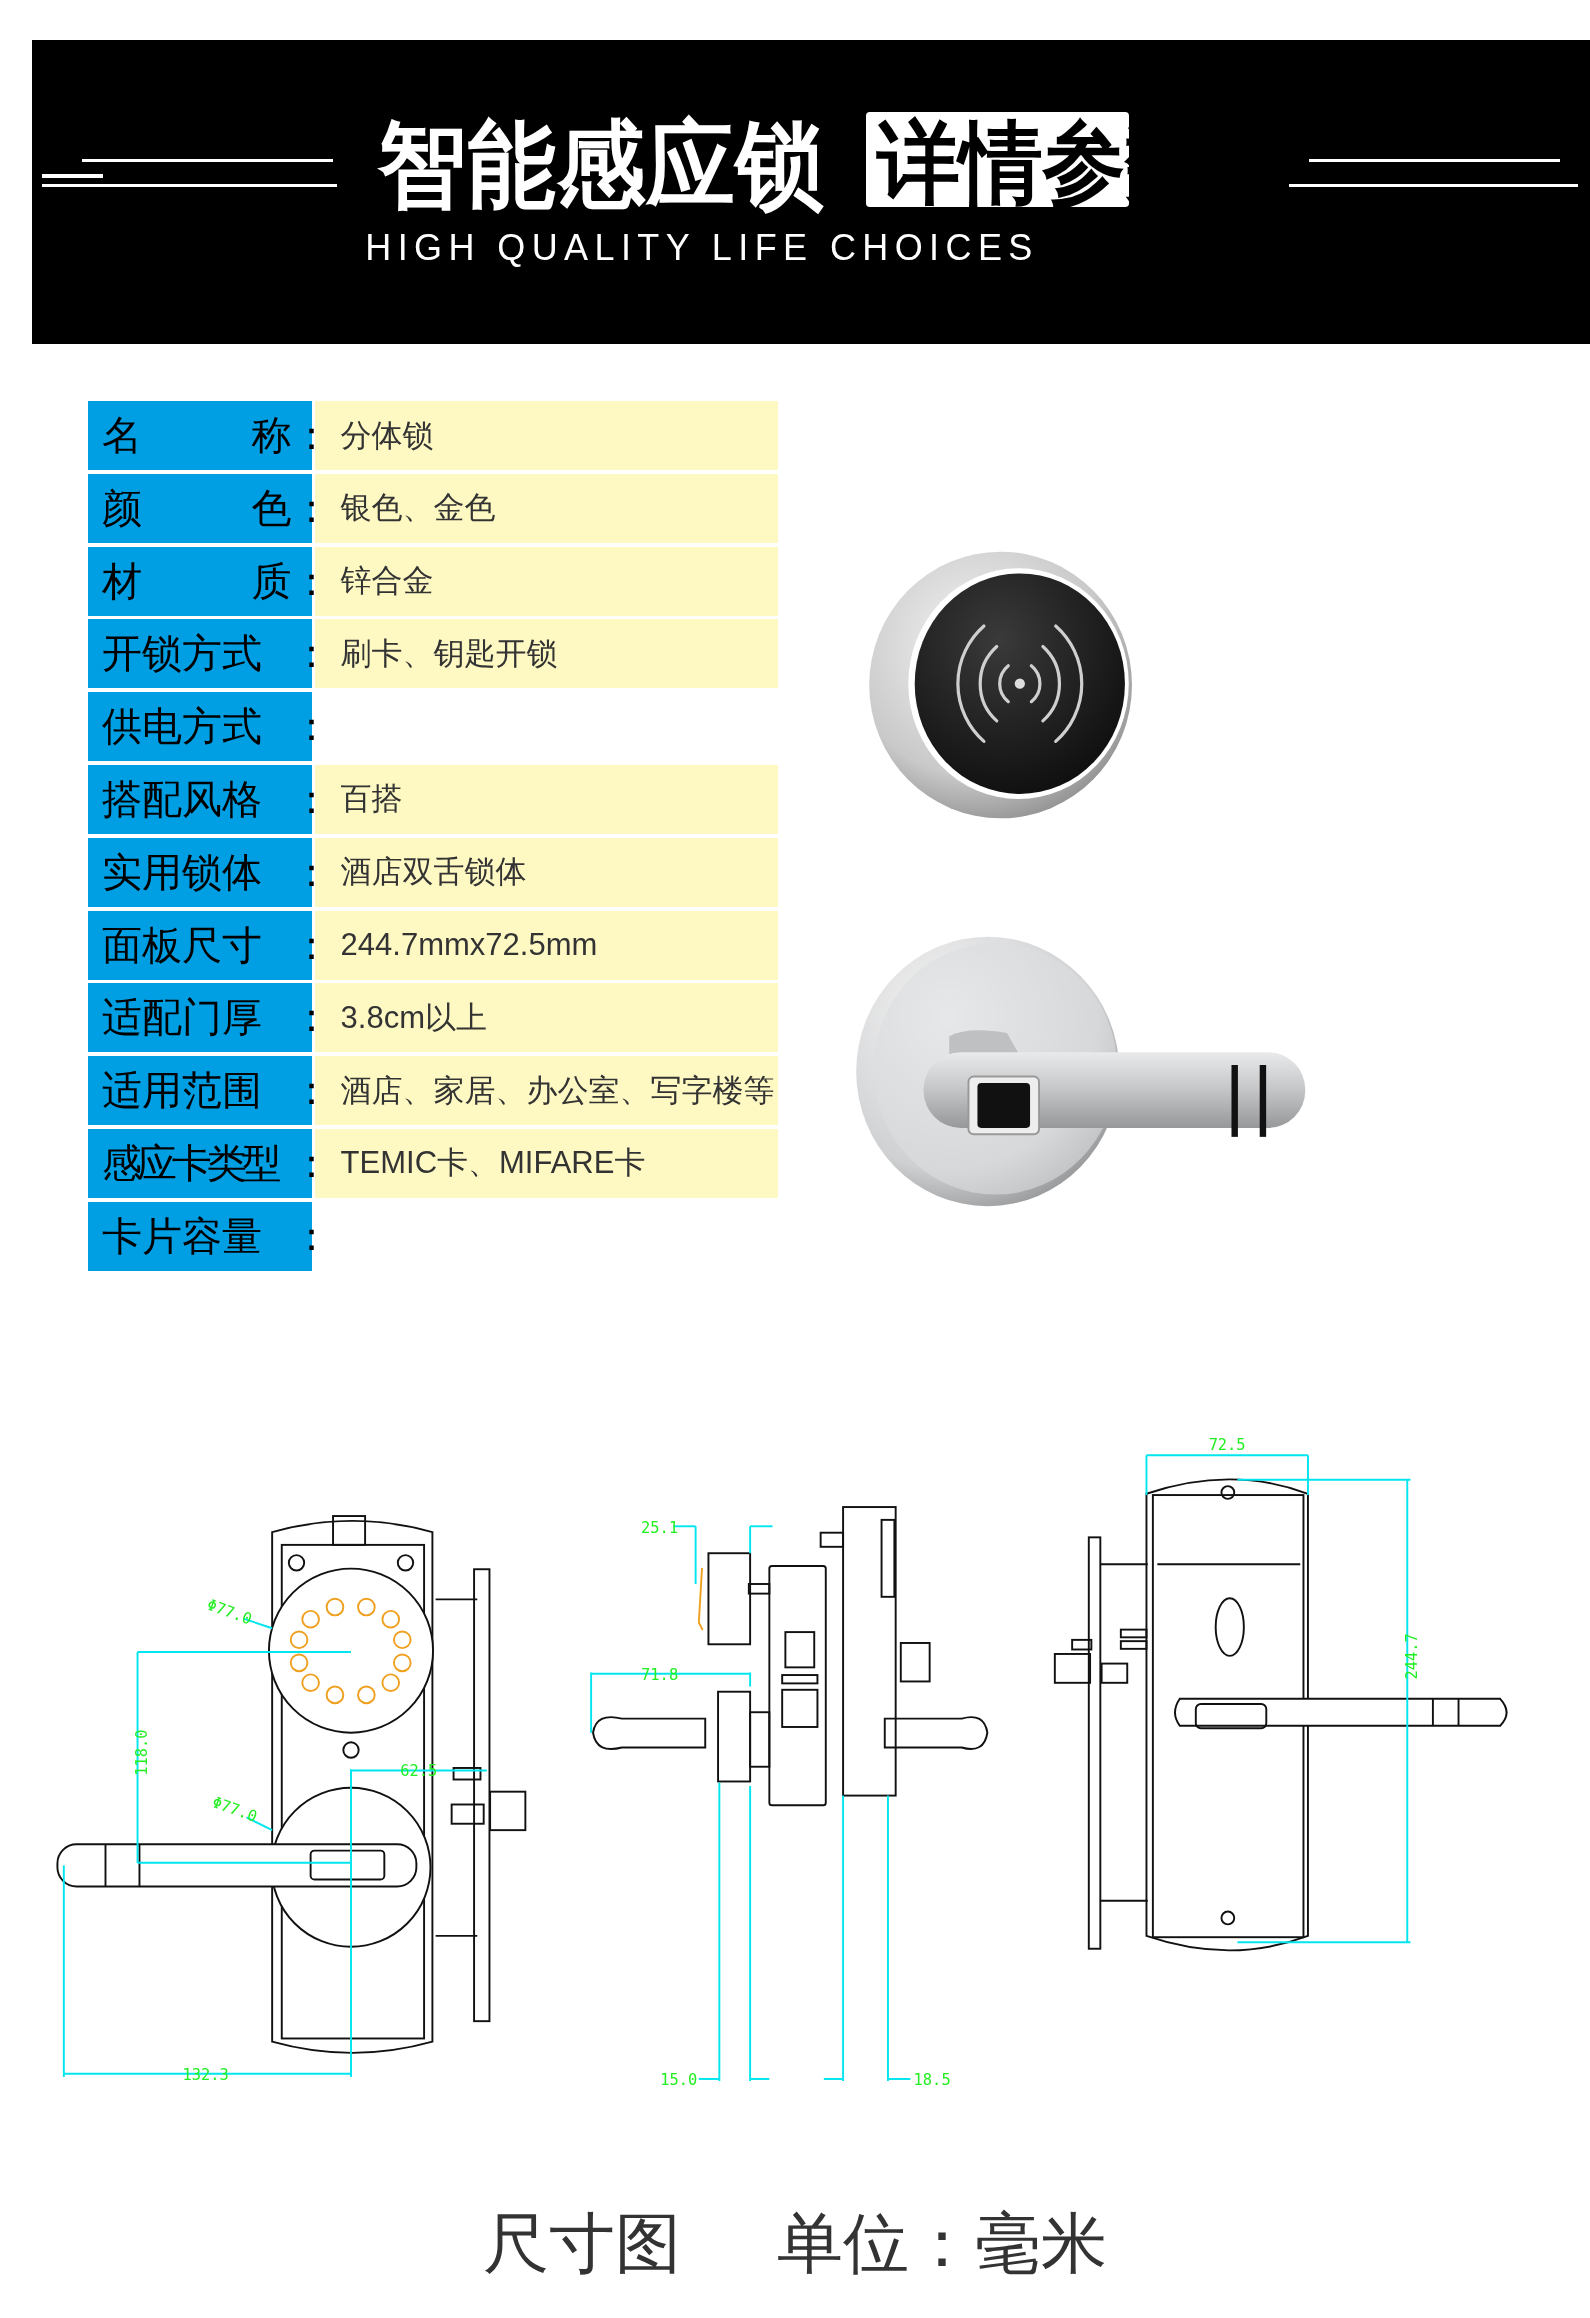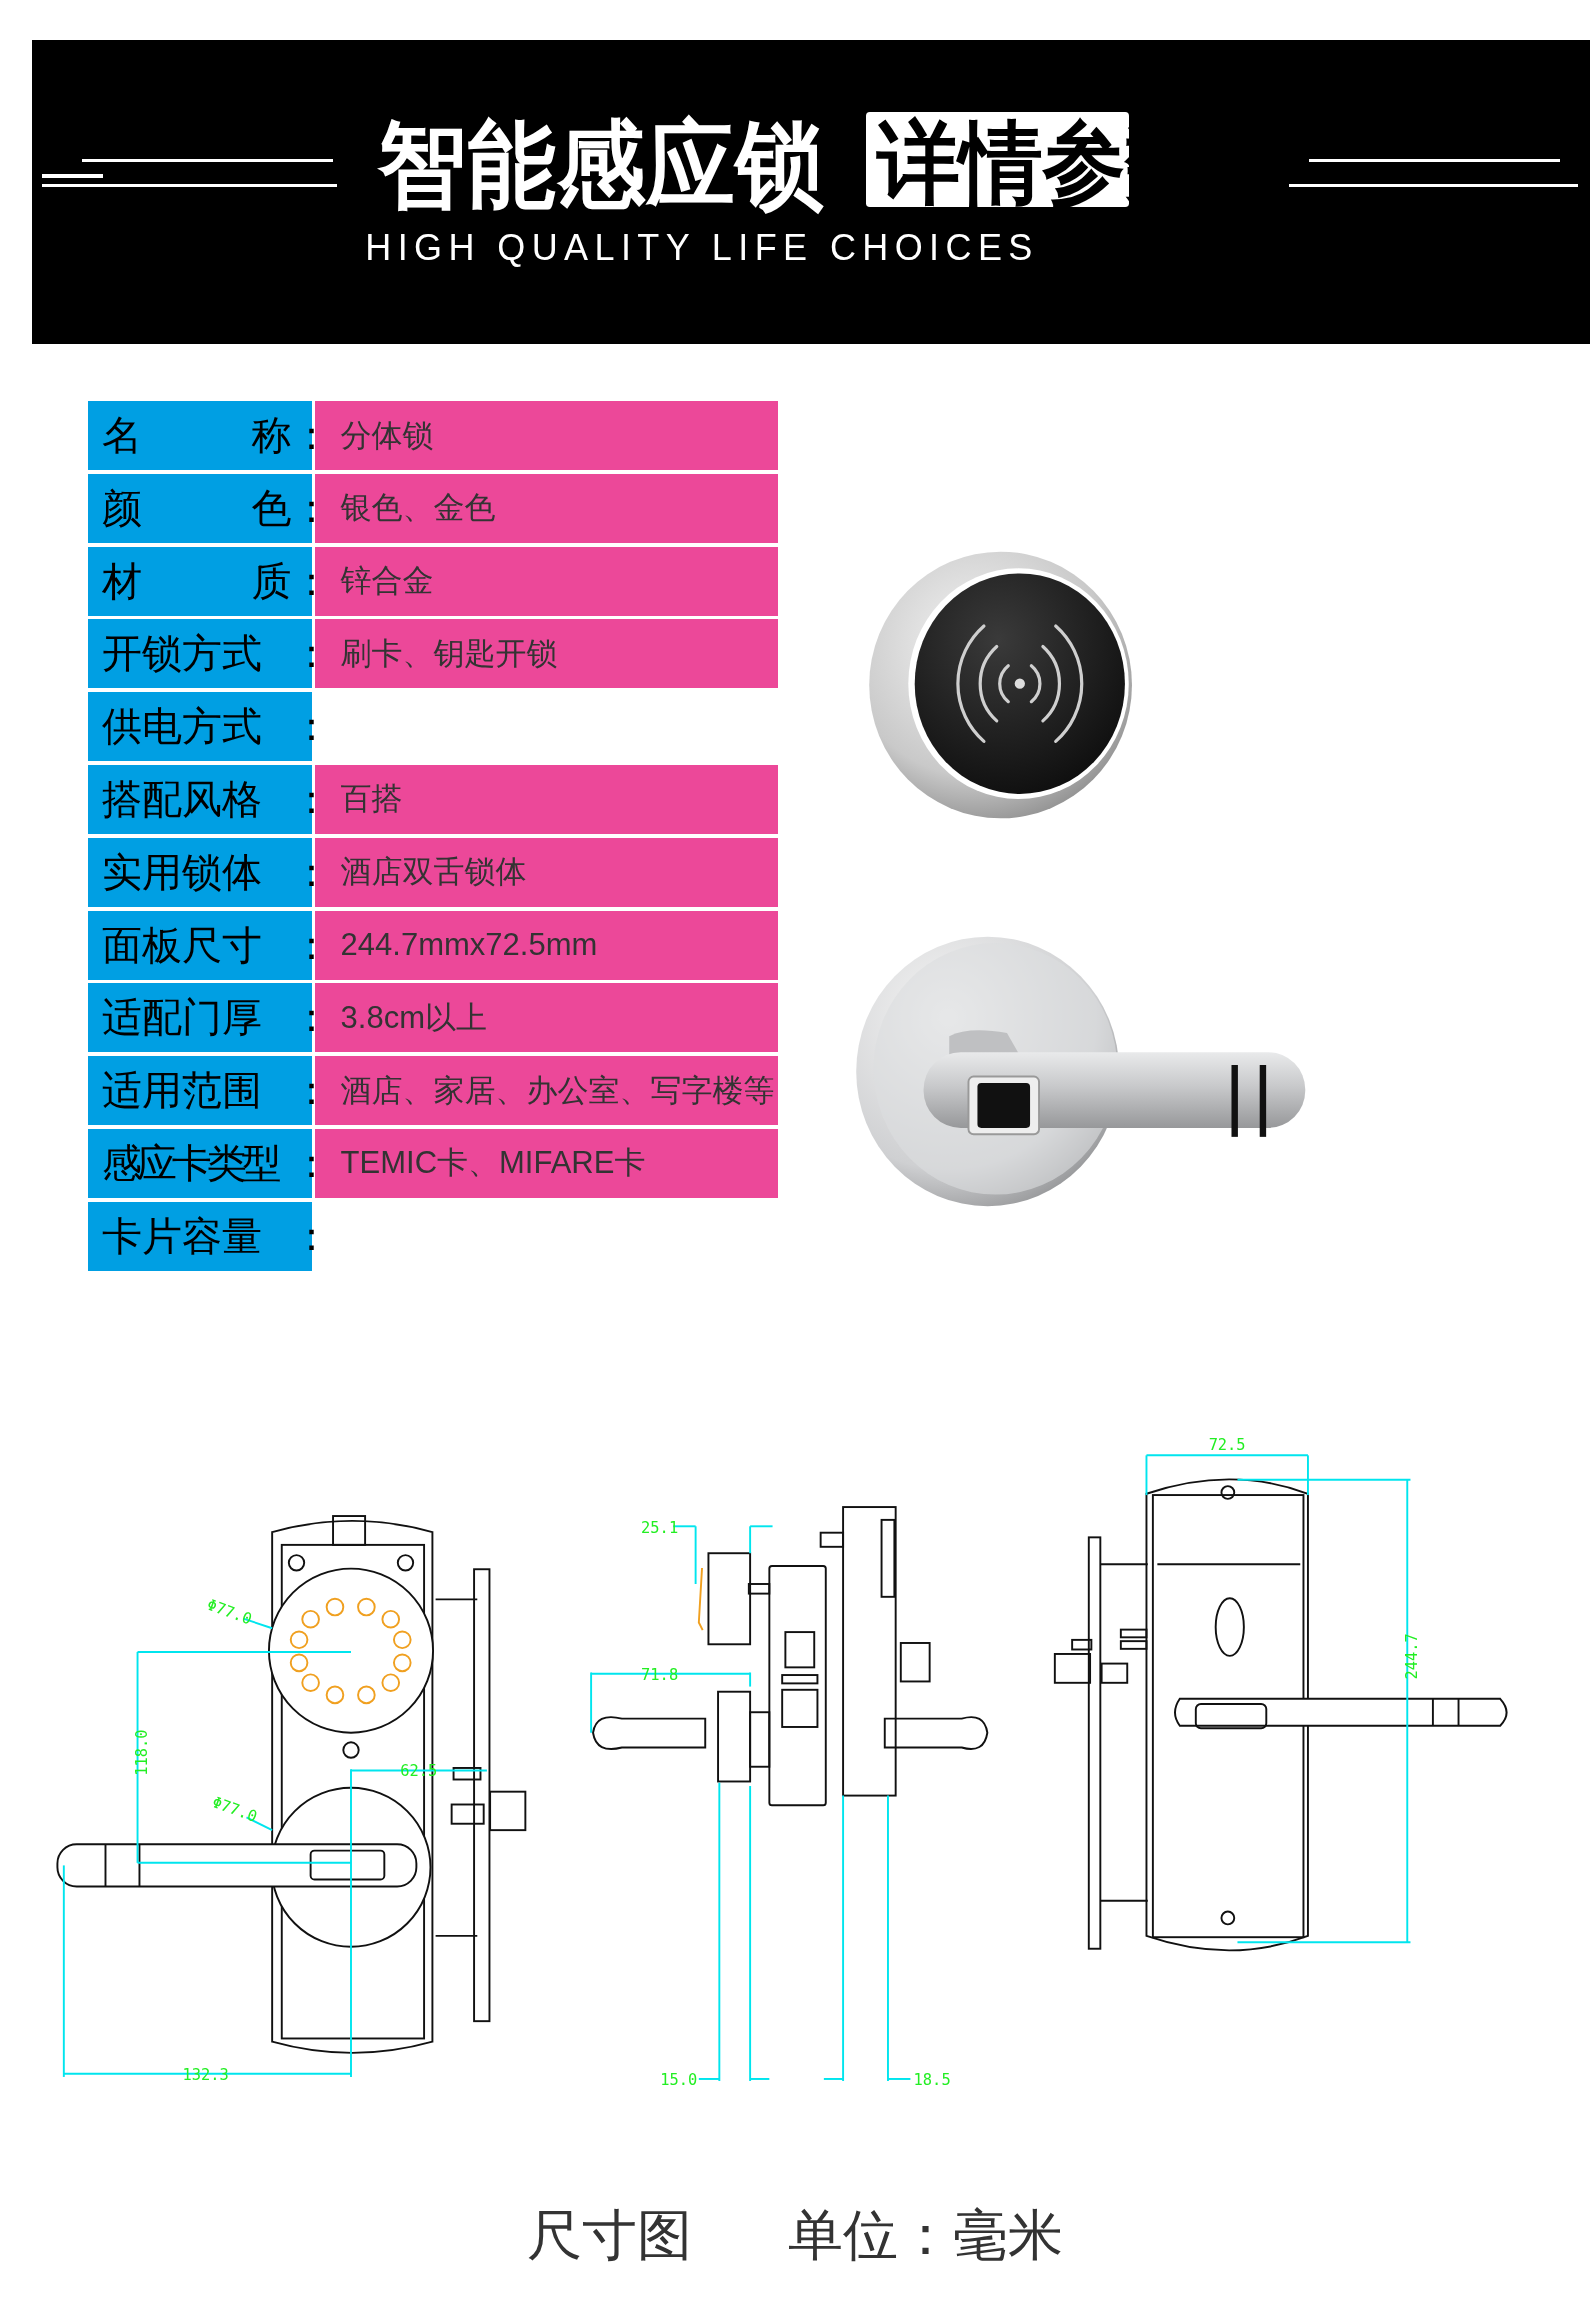--- a/index.html
+++ b/index.html
@@ -12,36 +12,36 @@
   .banner .title-box { position:absolute; left:834px; top:72px; width:263px; height:95px; background:#fff; border-radius:3.8px; }
   .banner .title-right { position:absolute; left:845px; top:71px; font-size:90px; font-weight:bold; color:#000; line-height:103px; white-space:nowrap; transform:scaleX(0.92); transform-origin:left center; }
   .banner .subtitle { position:absolute; left:0; width:1340px; top:187px; text-align:center; font-size:36px; color:#fff; letter-spacing:6.4px; font-family:"Liberation Sans", sans-serif; }
 
   
   .specs { position:absolute; left:88px; top:401px; width:690px; }
   .spec-row { position:relative; height:69px; margin-bottom:3.8px; display:flex; }
   .spec-label { width:224px; height:100%; background:#009fe3; display:flex; align-items:center; box-sizing:border-box; padding-left:14px; font-size:40px; color:#000; white-space:nowrap; }
   .spec-label .txt { flex:1; display:flex; justify-content:space-between; padding-right:0; }
   .spec-label .colon { width:20.5px; text-align:center; }
-  .spec-value { flex:1; margin-left:2.6px; height:100%; background:#ec4899; display:flex; align-items:center; padding-left:26px; font-size:31px; color:#333; white-space:nowrap; font-family:"Liberation Sans", sans-serif; }
+  .spec-value { flex:1; margin-left:2.6px; height:100%; background:#fef9c3; display:flex; align-items:center; padding-left:26px; font-size:31px; color:#333; white-space:nowrap; font-family:"Liberation Sans", sans-serif; }
 
   
   .reader { position:absolute; left:866px; top:544px; width:282px; height:282px; }
   .handle { position:absolute; left:853px; top:911px; width:680px; height:385px; }
 
   
   .drawing { position:absolute; }
   .dim { fill:#22ee22; font-family:"DejaVu Sans Mono", monospace; font-size:24px; }
   .cy { stroke:#00e5ee; stroke-width:3; fill:none; }
   .bk { stroke:#111; stroke-width:3; fill:none; }
   .bkf { stroke:#111; stroke-width:3; fill:#fff; }
   .gd { stroke:#f0a020; stroke-width:3; fill:none; }
 
   
-  .caption { position:absolute; top:2199px; left:0; width:1590px; display:flex; justify-content:center; gap:96px; font-size:55px; color:#333; }
+  .caption { position:absolute; top:2199px; left:0; width:1590px; display:flex; justify-content:center; gap:96px; font-size:66px; color:#333; }
 </style>
 </head>
 <body>
 
 <div class="banner">
   <div class="line" style="left:10.3px; top:134px; width:61px;"></div>
   <div class="line" style="left:51px; top:142px; width:0;"></div>
   <div class="line" style="left:50px; top:119px; width:251px; height:3.2px;"></div>
   <div class="line" style="left:10.3px; top:144px; width:295px; height:3.2px;"></div>
   <div class="line" style="left:1277px; top:119px; width:251px; height:3.2px;"></div>

